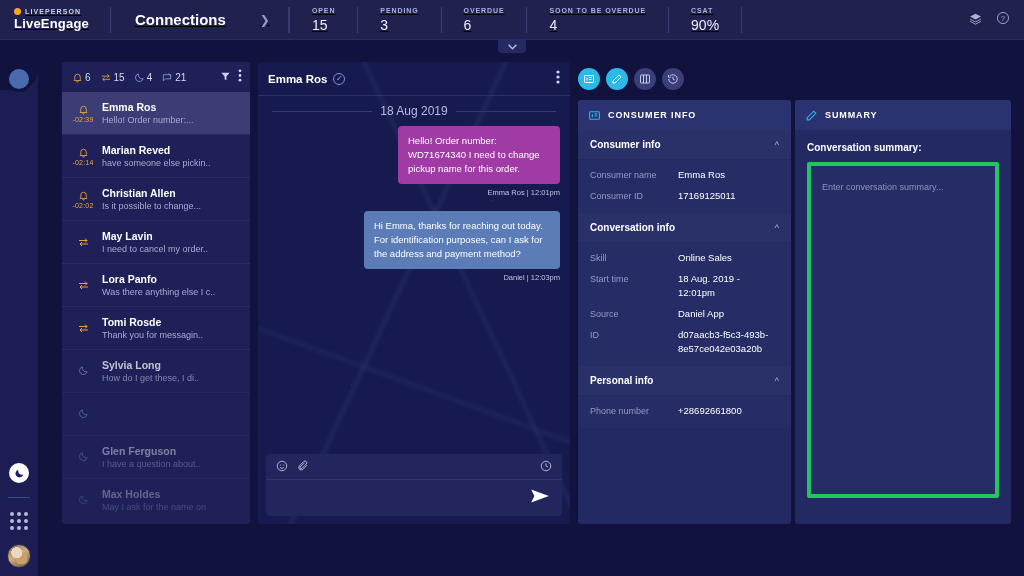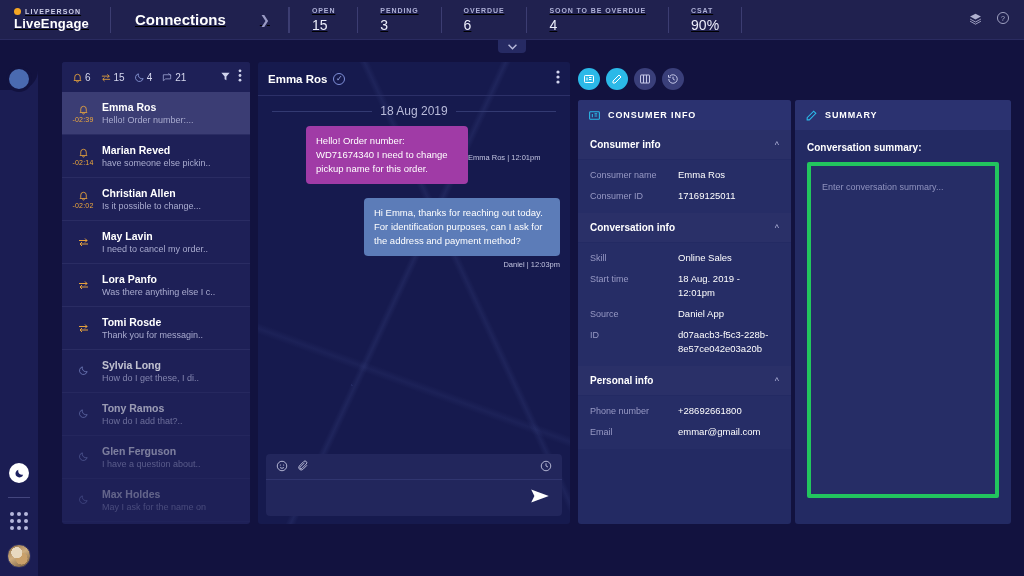--- a/index.html
+++ b/index.html
@@ -181,21 +181,21 @@
   .date-txt { font-size: 12px; color: #b9bbda; }
 
   .msgs { padding: 4px 10px 0 10px; }
   .bubble {
     max-width: 162px; border-radius: 4px; padding: 8px 10px;
     font-size: 9.5px; line-height: 14px; color: #fff;
   }
   .bubble.inbound { background: #a03ba6; }
   .bubble.outbound { background: #5c7cb8; max-width: 196px; }
   .meta { font-size: 7.5px; color: #c2c4e0; margin-top: 4px; }
-  .row-in { display: flex; flex-direction: row; align-items: center; margin-left: 38px; }
+  .row-in { display: flex; flex-direction: column; align-items: flex-end; margin-left: 38px; }
   .row-out { display: flex; flex-direction: column; align-items: flex-end; margin-top: 14px; }
 
   .composer {
     position: absolute; bottom: 8px; left: 8px; width: 296px; height: 62px;
     background: #22265c; border-radius: 4px;
   }
   .comp-top {
     height: 26px; display: flex; align-items: center; gap: 9px;
     padding: 0 10px; border-bottom: 1px solid #30356f;
   }
@@ -503,24 +503,20 @@
         <div class="conv-msg">How do I get these, I di..</div>
       </div>
     </div>
 
     <div class="conv dim2">
       <div class="conv-ic">
         <svg width="11" height="11" viewBox="0 0 24 24" fill="none" stroke="#8f9fe0" stroke-width="1.8">
           <path d="M20 14.5A8.5 8.5 0 0 1 9.5 4a8.5 8.5 0 1 0 10.5 10.5z"></path>
         </svg>
         <span class="conv-time"></span>
-      </div>
-      <div class="conv-body">
-        <div class="conv-name">Tony Ramos</div>
-        <div class="conv-msg">How do I add that?..</div>
       </div>
     </div>
 
     <div class="conv dim3">
       <div class="conv-ic">
         <svg width="11" height="11" viewBox="0 0 24 24" fill="none" stroke="#8f9fe0" stroke-width="1.8">
           <path d="M20 14.5A8.5 8.5 0 0 1 9.5 4a8.5 8.5 0 1 0 10.5 10.5z"></path>
         </svg>
         <span class="conv-time"></span>
       </div>
@@ -674,36 +670,32 @@
       <div class="kv">
         <span class="k">Start time</span>
         <span class="v">18 Aug. 2019 - 12:01pm</span>
       </div>
       <div class="kv">
         <span class="k">Source</span>
         <span class="v">Daniel App</span>
       </div>
       <div class="kv">
         <span class="k">ID</span>
-        <span class="v">d07aacb3-f5c3-228b-8e57ce042e03a20b</span>
+        <span class="v">d07aacb3-f5c3-493b-8e57ce042e03a20b</span>
       </div>
     </div>
 
     <div class="sect-head">
       <span class="sect-title">Personal info</span>
       <span class="sect-chev">^</span>
     </div>
     <div class="sect-body">
       <div class="kv">
         <span class="k">Phone number</span>
         <span class="v">+28692661800</span>
-      </div>
-      <div class="kv">
-        <span class="k">Email</span>
-        <span class="v">emmar@gmail.com</span>
       </div>
     </div>
   </div>
 
   <div class="panel panel-summary">
     <div class="panel-head">
       <svg width="13" height="13" viewBox="0 0 24 24" fill="none" stroke="#2bb9e8" stroke-width="2">
         <path d="M4 20h4L20 8l-4-4L4 16z"></path>
       </svg>
       <span class="panel-head-title">SUMMARY</span>

